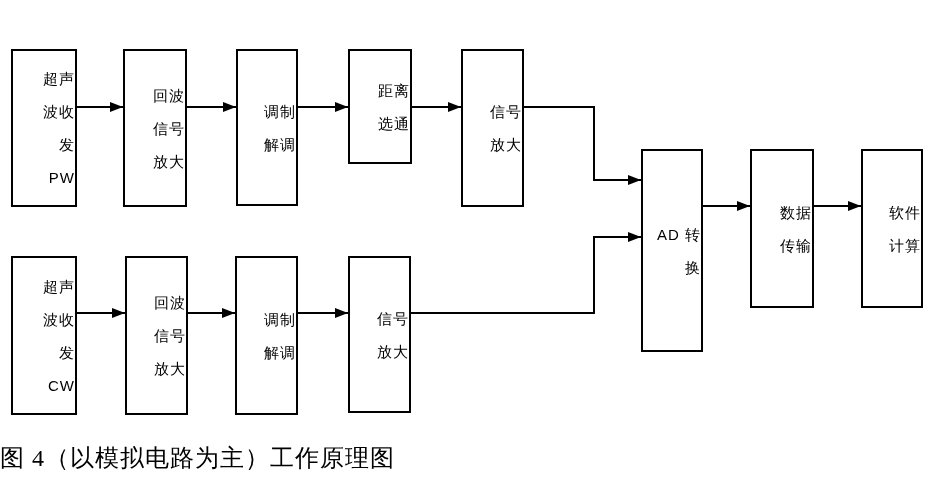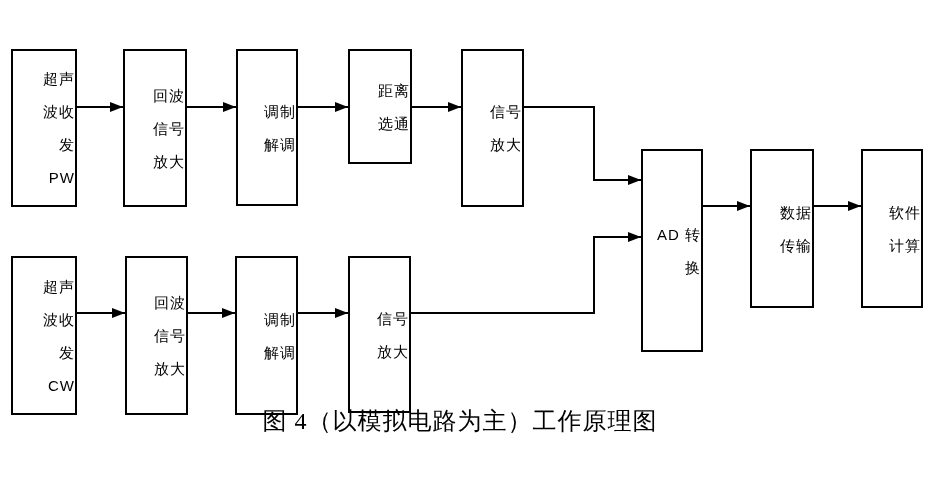--- a/index.html
+++ b/index.html
@@ -42,23 +42,23 @@
     pointer-events: none;
   }
   .connectors polyline, .connectors line {
     fill: none;
     stroke: #000000;
     stroke-width: 2;
   }
   .caption {
     position: absolute;
     left: 0;
-    top: 402px;
+    top: 439px;
     width: 920px;
-    text-align: center;
+    text-align: left;
     font-family: "Liberation Serif", "DejaVu Serif", serif;
     font-size: 24px;
     line-height: 38px;
     color: #000000;
     letter-spacing: 1px;
   }
 </style>
 </head>
 <body>
 

